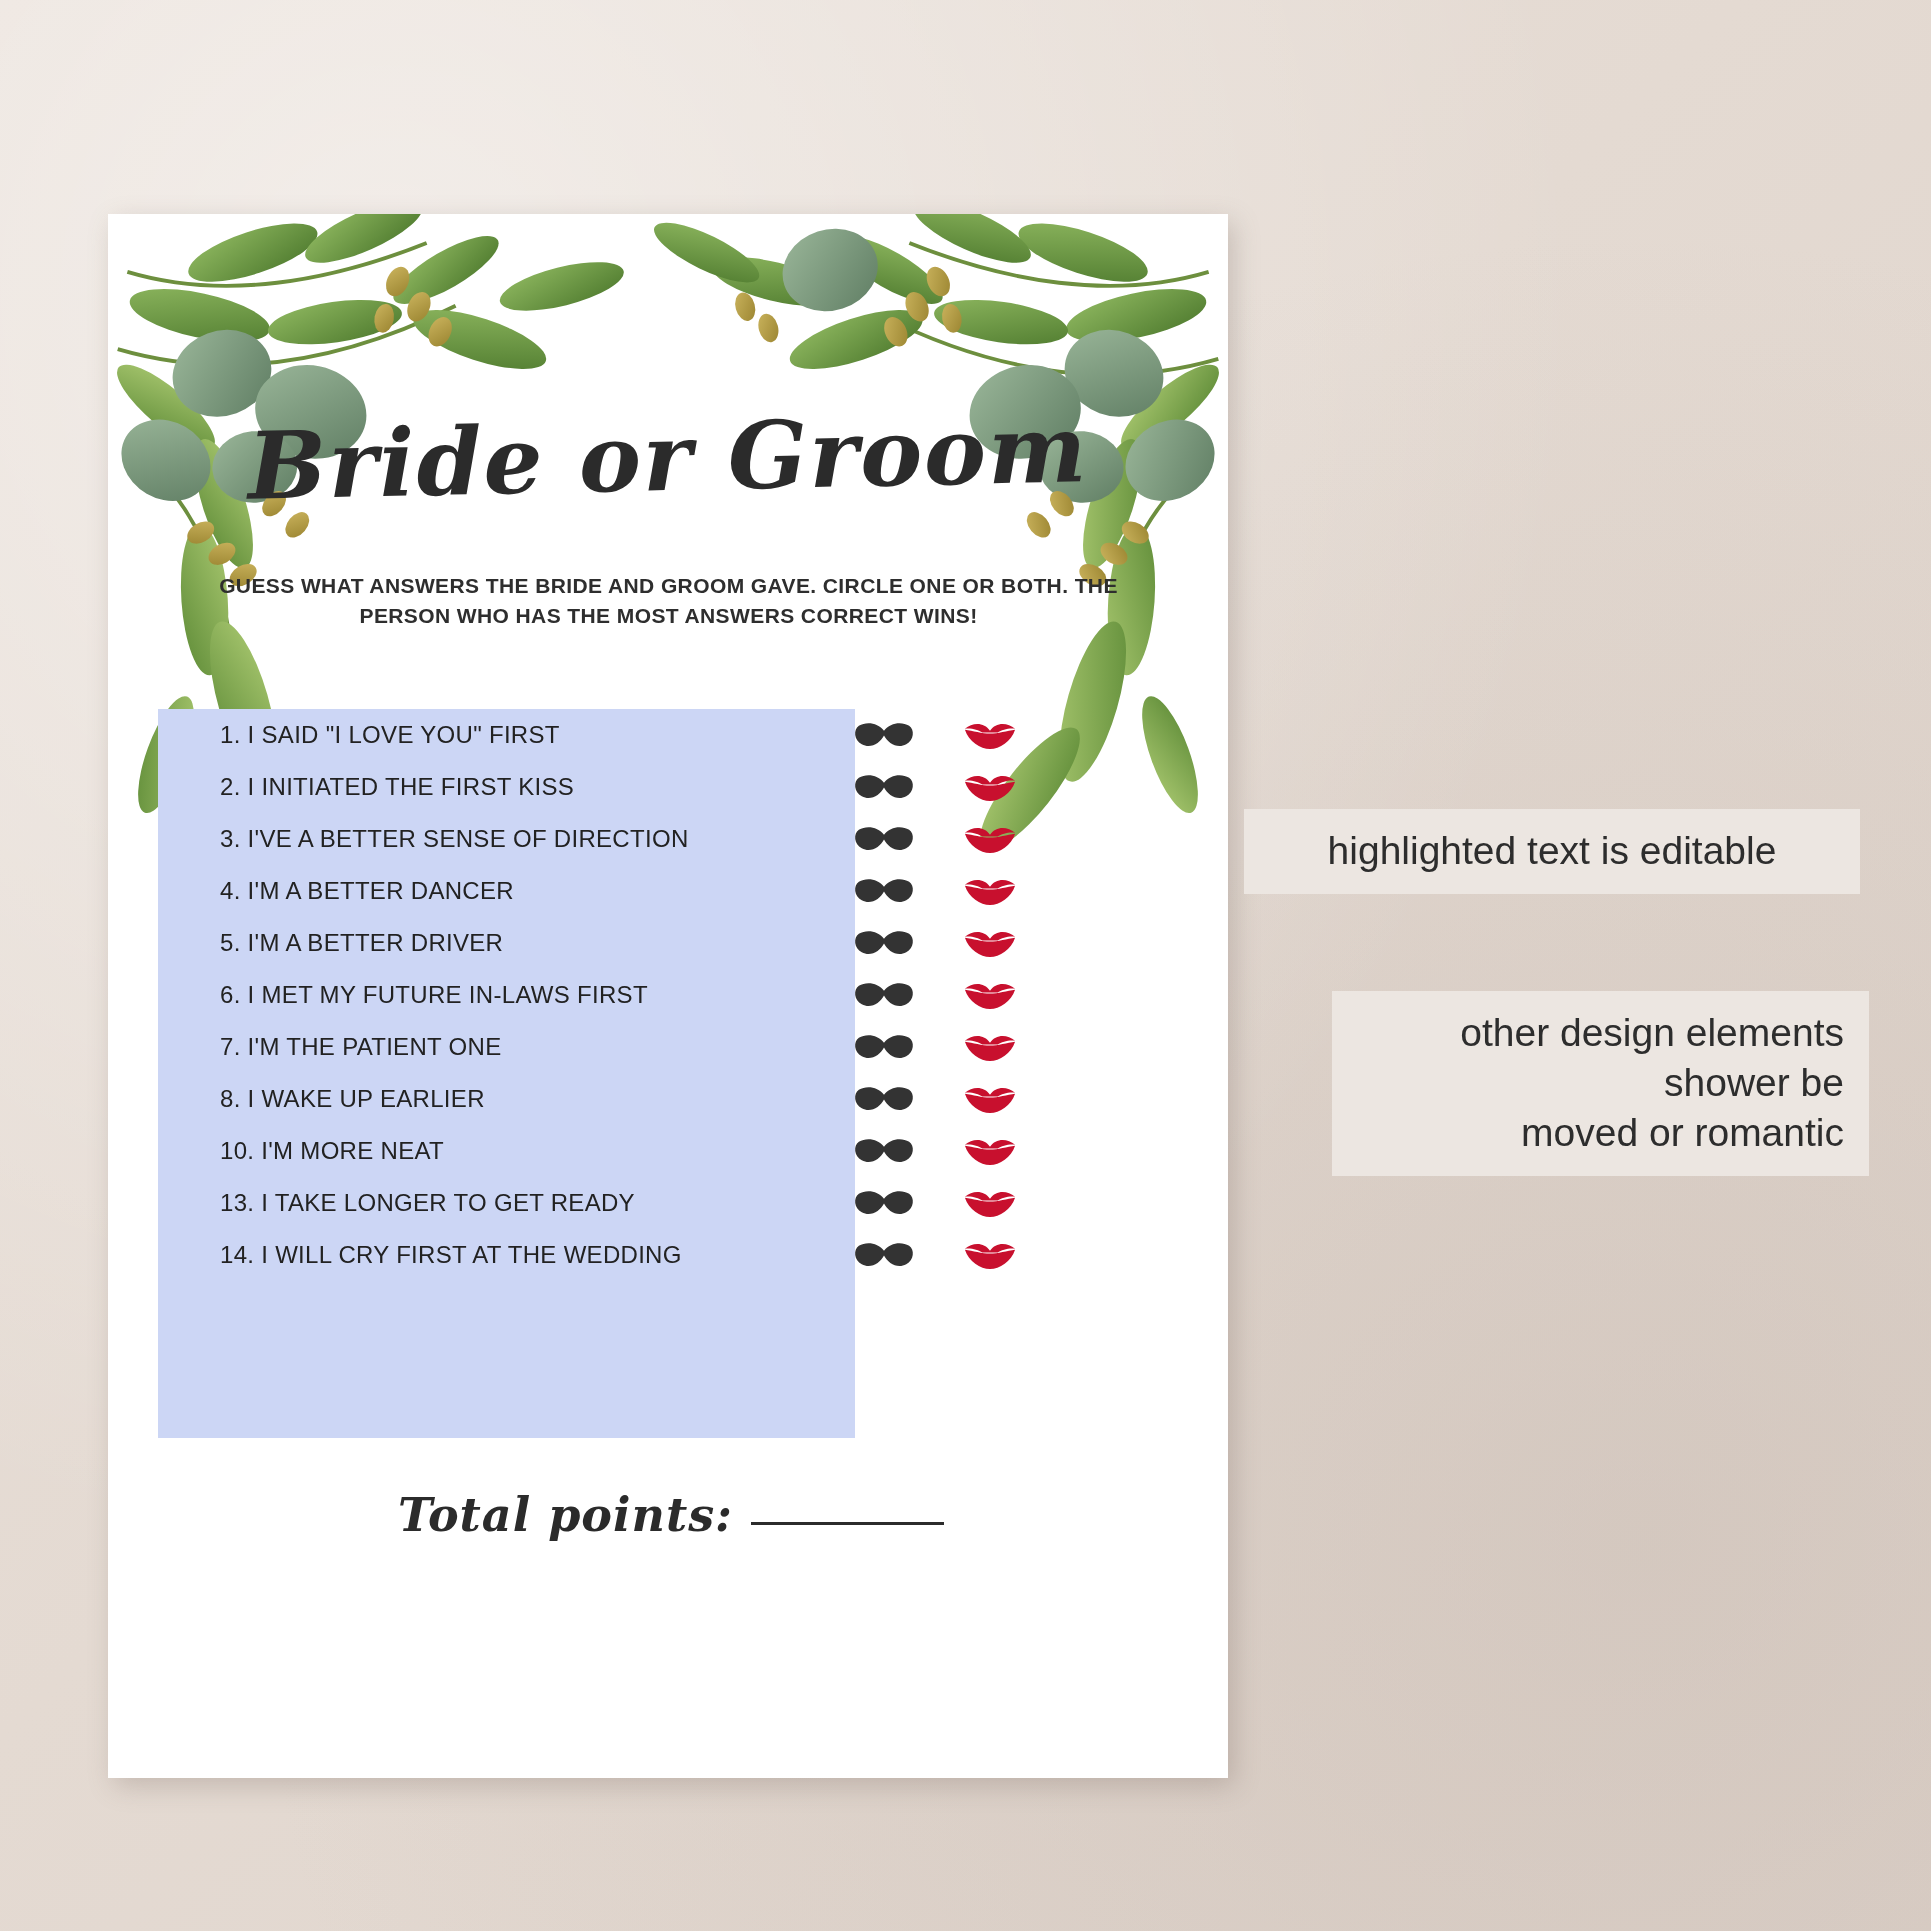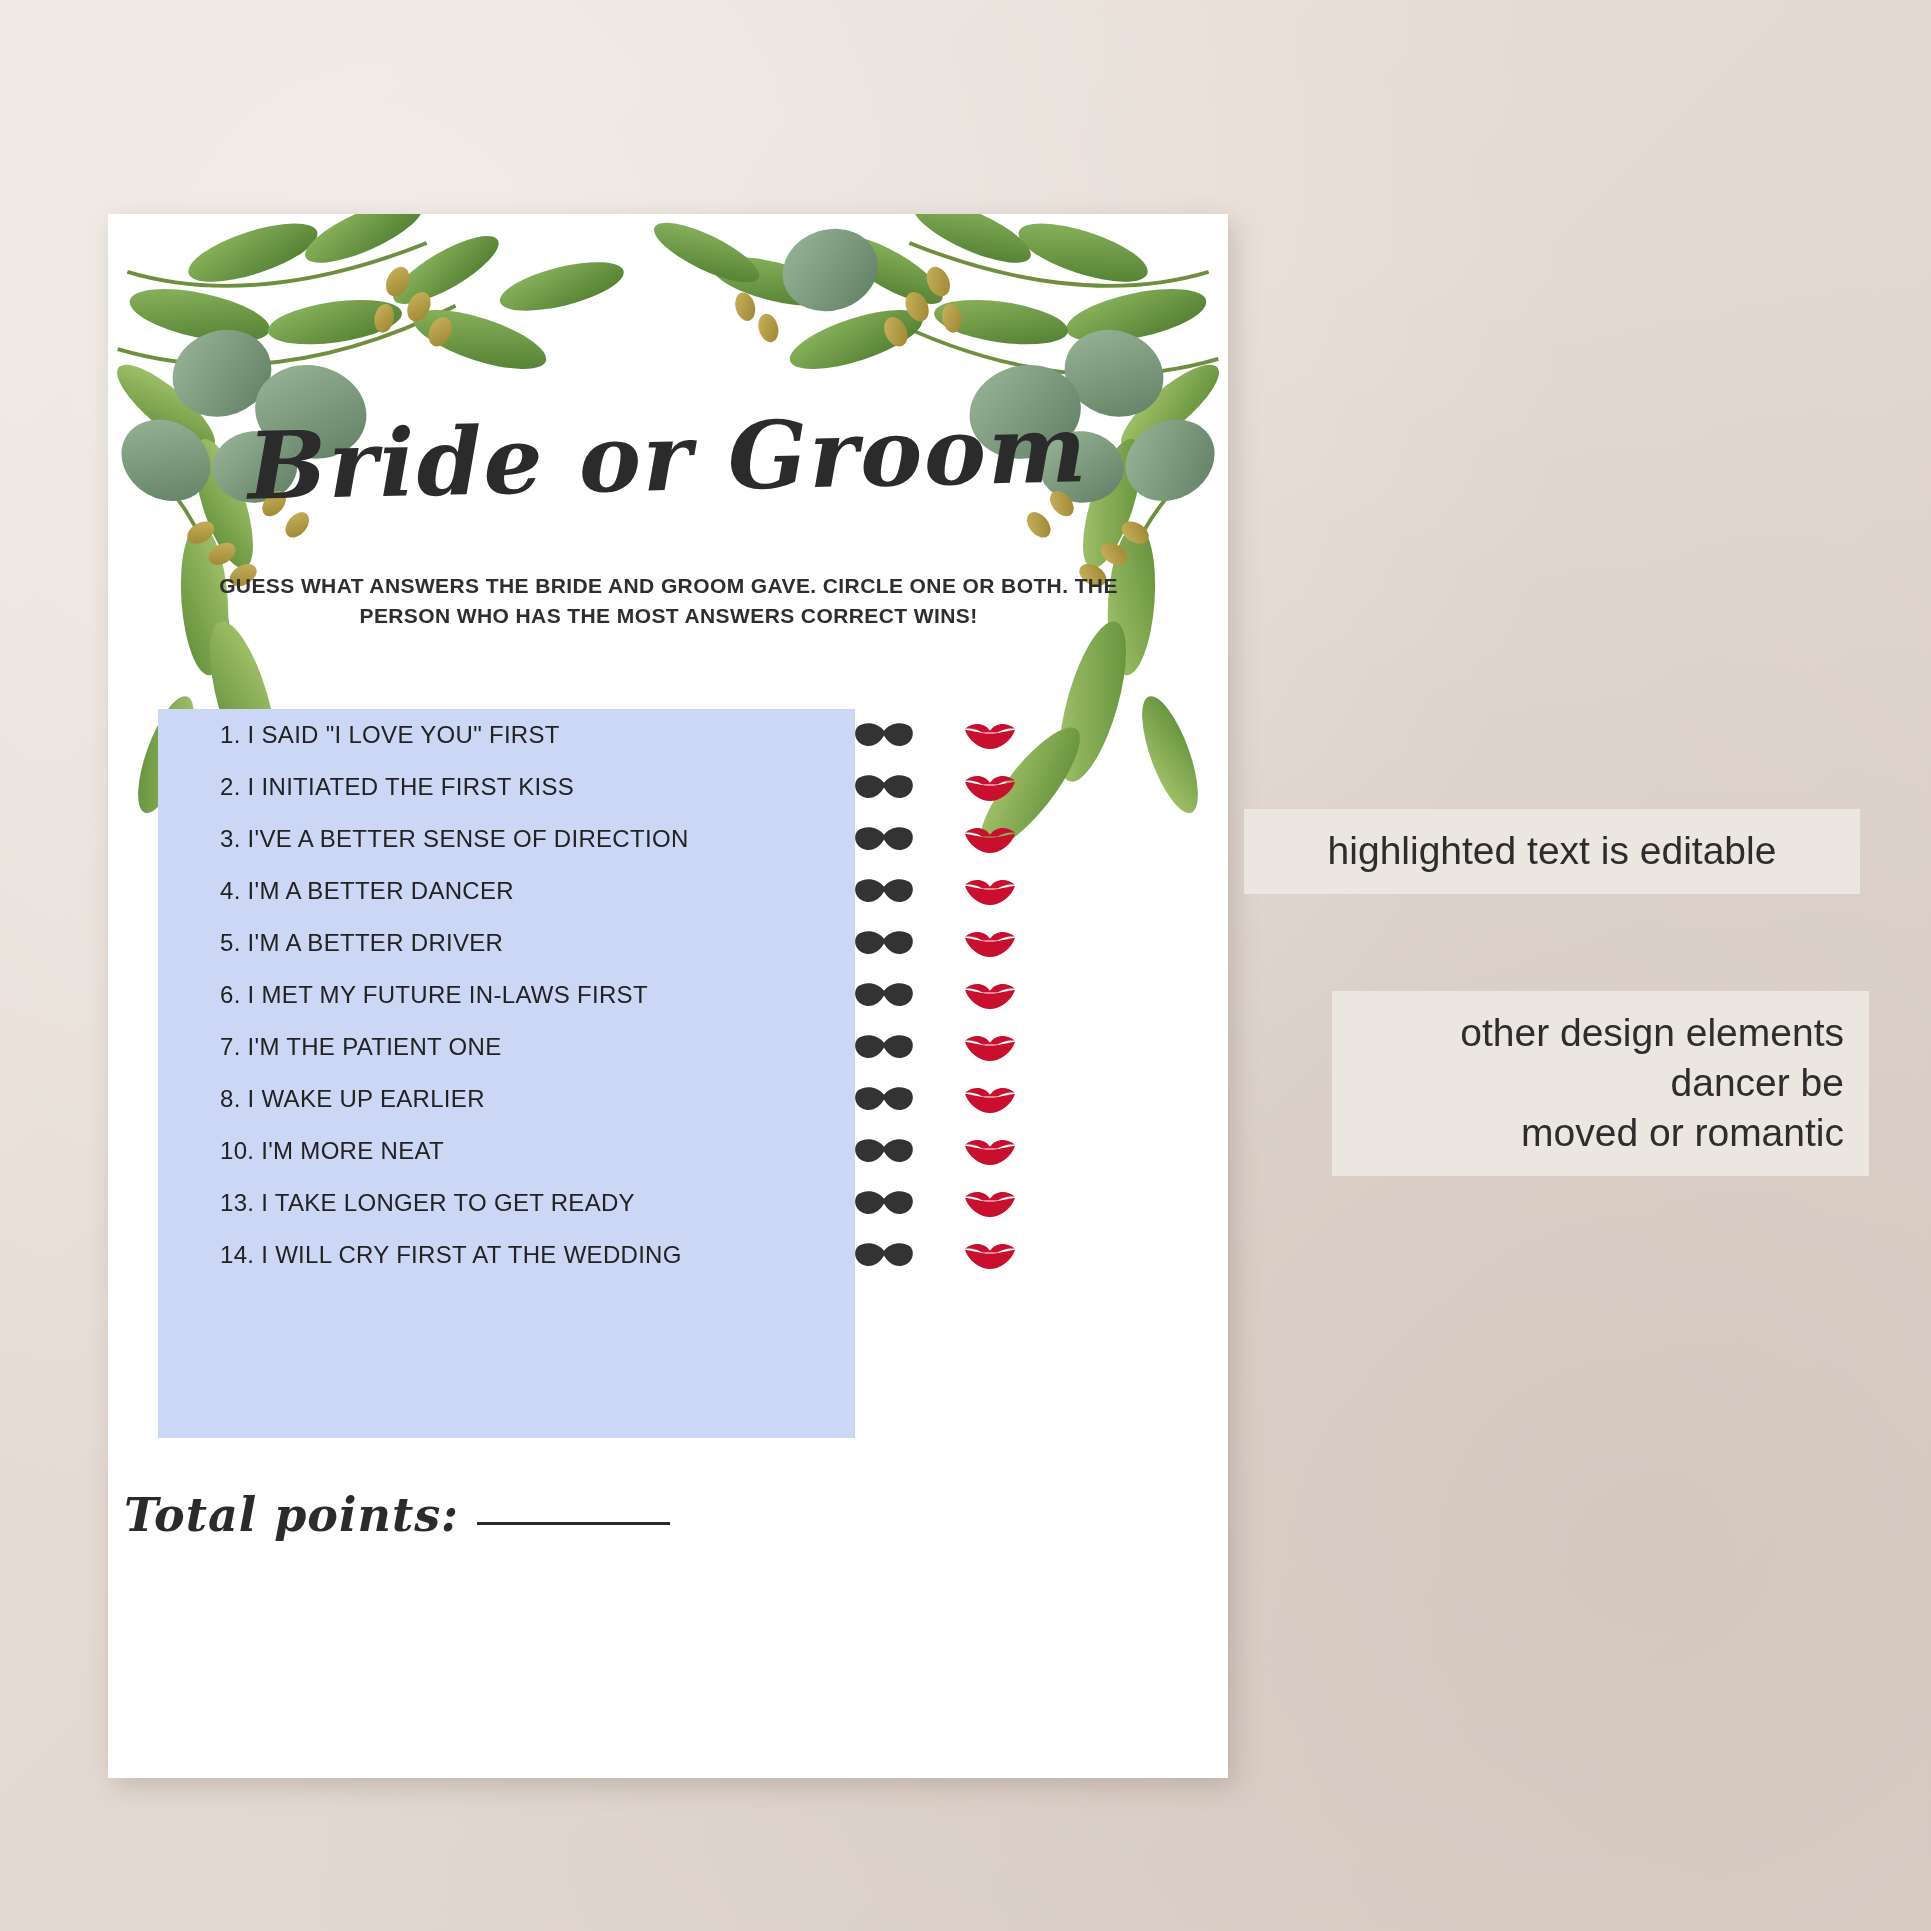--- a/index.html
+++ b/index.html
@@ -105,23 +105,24 @@
     top: 0;
     height: 52px;
     display: flex;
     align-items: center;
     gap: 48px;
   }
   .mustache-icon svg, .lips-icon svg { display: block; }
 
   .total-line {
     position: absolute;
-    left: 16px;
+    left: 3px;
     top: 1274px;
     width: 100%;
+    text-align: center;
   }
   .total-label {
     font-family: "DejaVu Serif", serif;
     font-style: italic;
     font-weight: bold;
     font-size: 46px;
     color: #2b2b2b;
     letter-spacing: 1px;
   }
   .total-blank {
@@ -465,16 +466,16 @@
   <div class="total-line">
     <span class="total-label">Total points:</span>
     <span class="total-blank"></span>
   </div>
 </div>
 
 <div class="note note-1">highlighted text is editable</div>
 
 <div class="note note-2">
   <div>other design elements</div>
-  <div>dancer be</div>
+  <div>shower be</div>
   <div>moved or romantic</div>
 </div>
 
 
 </body></html>

